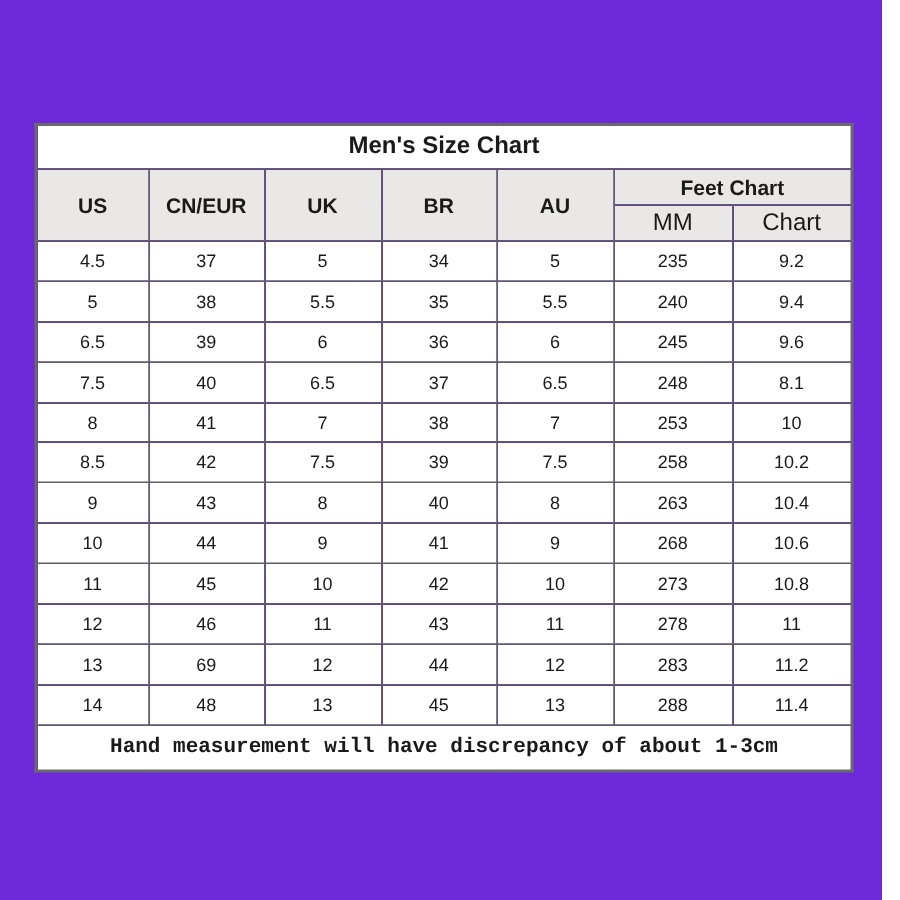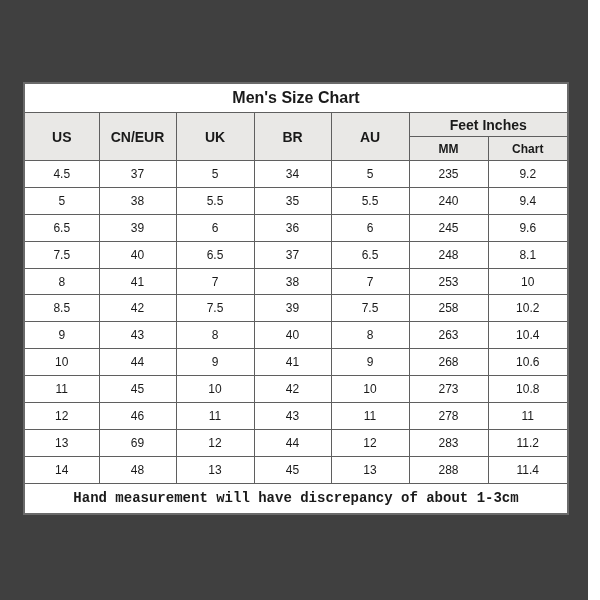--- a/index.html
+++ b/index.html
@@ -4,21 +4,21 @@
 <style>
   html, body {
     margin: 0;
     padding: 0;
     background: #ffffff;
   }
   .canvas {
     position: relative;
     width: 588px;
     height: 600px;
-    background: #404040;
+    background: #6d28d9;
     overflow: hidden;
     font-family: "Liberation Sans", sans-serif;
   }
   table.size-table {
     position: absolute;
     left: 23px;
     top: 82px;
     width: 544px;
     border-collapse: collapse;
     table-layout: fixed;
@@ -47,22 +47,22 @@
     font-size: 14px;
     font-weight: bold;
   }
   tr.header-top th {
     height: 23px;
   }
   tr.header-sub th {
     height: 23px;
   }
   th.sub-head {
-    font-size: 12px;
-    font-weight: bold;
+    font-size: 16px;
+    font-weight: normal;
     color: #2a2a2a;
     margin-top: 11px;
   }
   tbody td {
     height: 25.9px;
     font-size: 12px;
     font-weight: normal;
     background: #ffffff;
   }
   td.note-cell {
@@ -92,21 +92,21 @@
     <thead>
       <tr>
         <th colspan="7" class="title-cell" style="background:#ffffff">Men's Size Chart</th>
       </tr>
       <tr class="header-top">
         <th rowspan="2" class="main-head">US</th>
         <th rowspan="2" class="main-head">CN/EUR</th>
         <th rowspan="2" class="main-head">UK</th>
         <th rowspan="2" class="main-head">BR</th>
         <th rowspan="2" class="main-head">AU</th>
-        <th colspan="2" class="main-head">Feet Inches</th>
+        <th colspan="2" class="main-head">Feet Chart</th>
       </tr>
       <tr class="header-sub">
         <th class="sub-head">MM</th>
         <th class="sub-head">Chart</th>
       </tr>
     </thead>
     <tbody>
         <tr>
           <td>4.5</td>
           <td>37</td>

